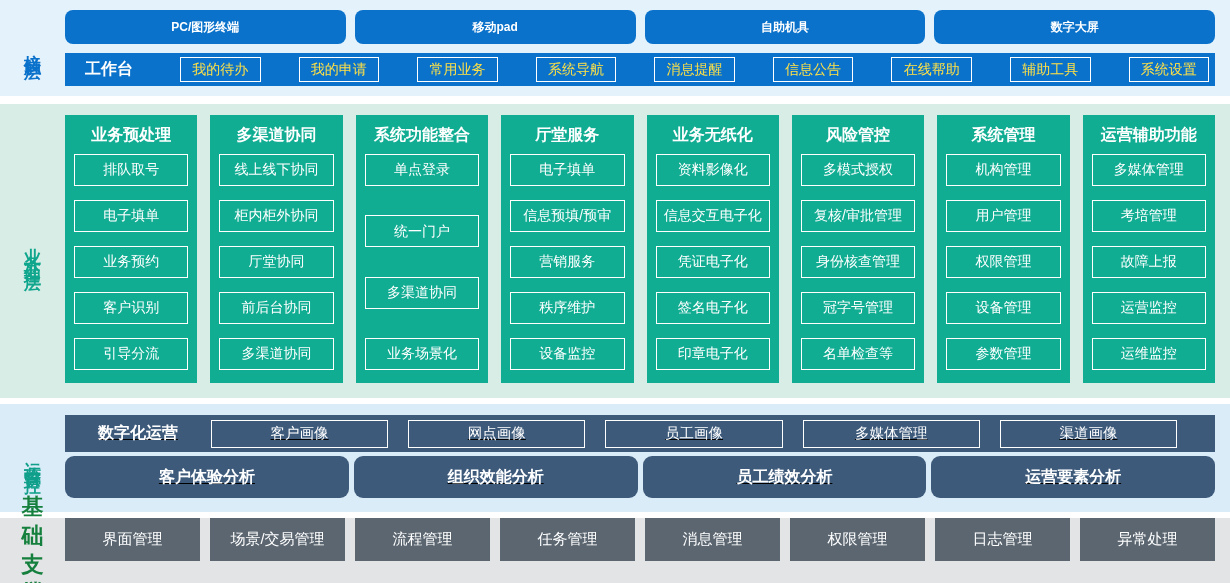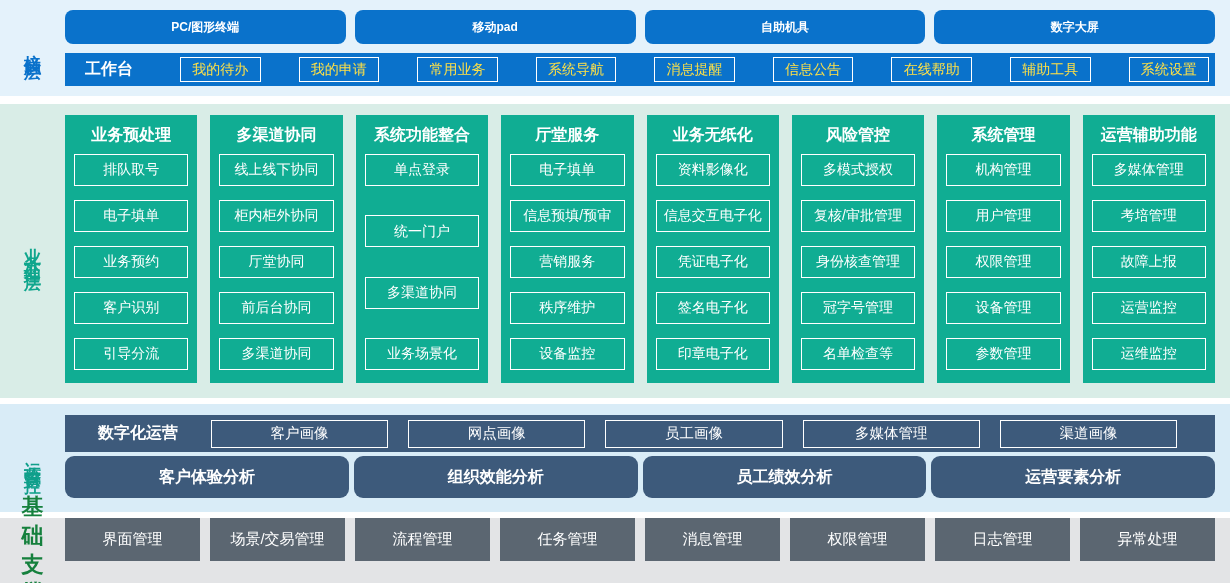--- a/index.html
+++ b/index.html
@@ -41,21 +41,21 @@
     height:26px; line-height:24px; white-space:nowrap; }
   .col-items { flex:1; display:flex; flex-direction:column; justify-content:space-between;
     margin-top:5px; }
   .cell { min-height:32px; border:1px solid #fff; color:#fff; font-size:14px;
     display:flex; align-items:center; justify-content:center; text-align:center;
     padding:1px 2px; line-height:1.25; }
 
   
   .band-ops { height:108px; background:#d9ecf7; }
   .band-ops .v-label { color:#0f9f8b; }
-  .band-ops .content { padding-top:11px; }
+  .band-ops .content { padding-top:11px;text-decoration:underline; }
   .digital-bar { height:37px; background:#3d5a7b; display:flex; align-items:center;
     padding-right:38px; }
   .digital-label { width:146px; text-align:center; color:#fff; font-weight:bold;
     font-size:16px; flex:none; }
   .digital-items { flex:1; display:flex; gap:20px;align-items:center; }
   .digital-item { flex:1; height:28px; border:1px solid #fff; color:#fff; font-size:14.5px;
     display:flex; align-items:center; justify-content:center; }
   .analysis-row { margin-top:4px; display:flex; gap:5px; height:42px; }
   .analysis-item { flex:1; background:#3d5a7b; border-radius:9px; color:#fff;
     font-weight:bold; font-size:16px; display:flex; align-items:center; justify-content:center; }

